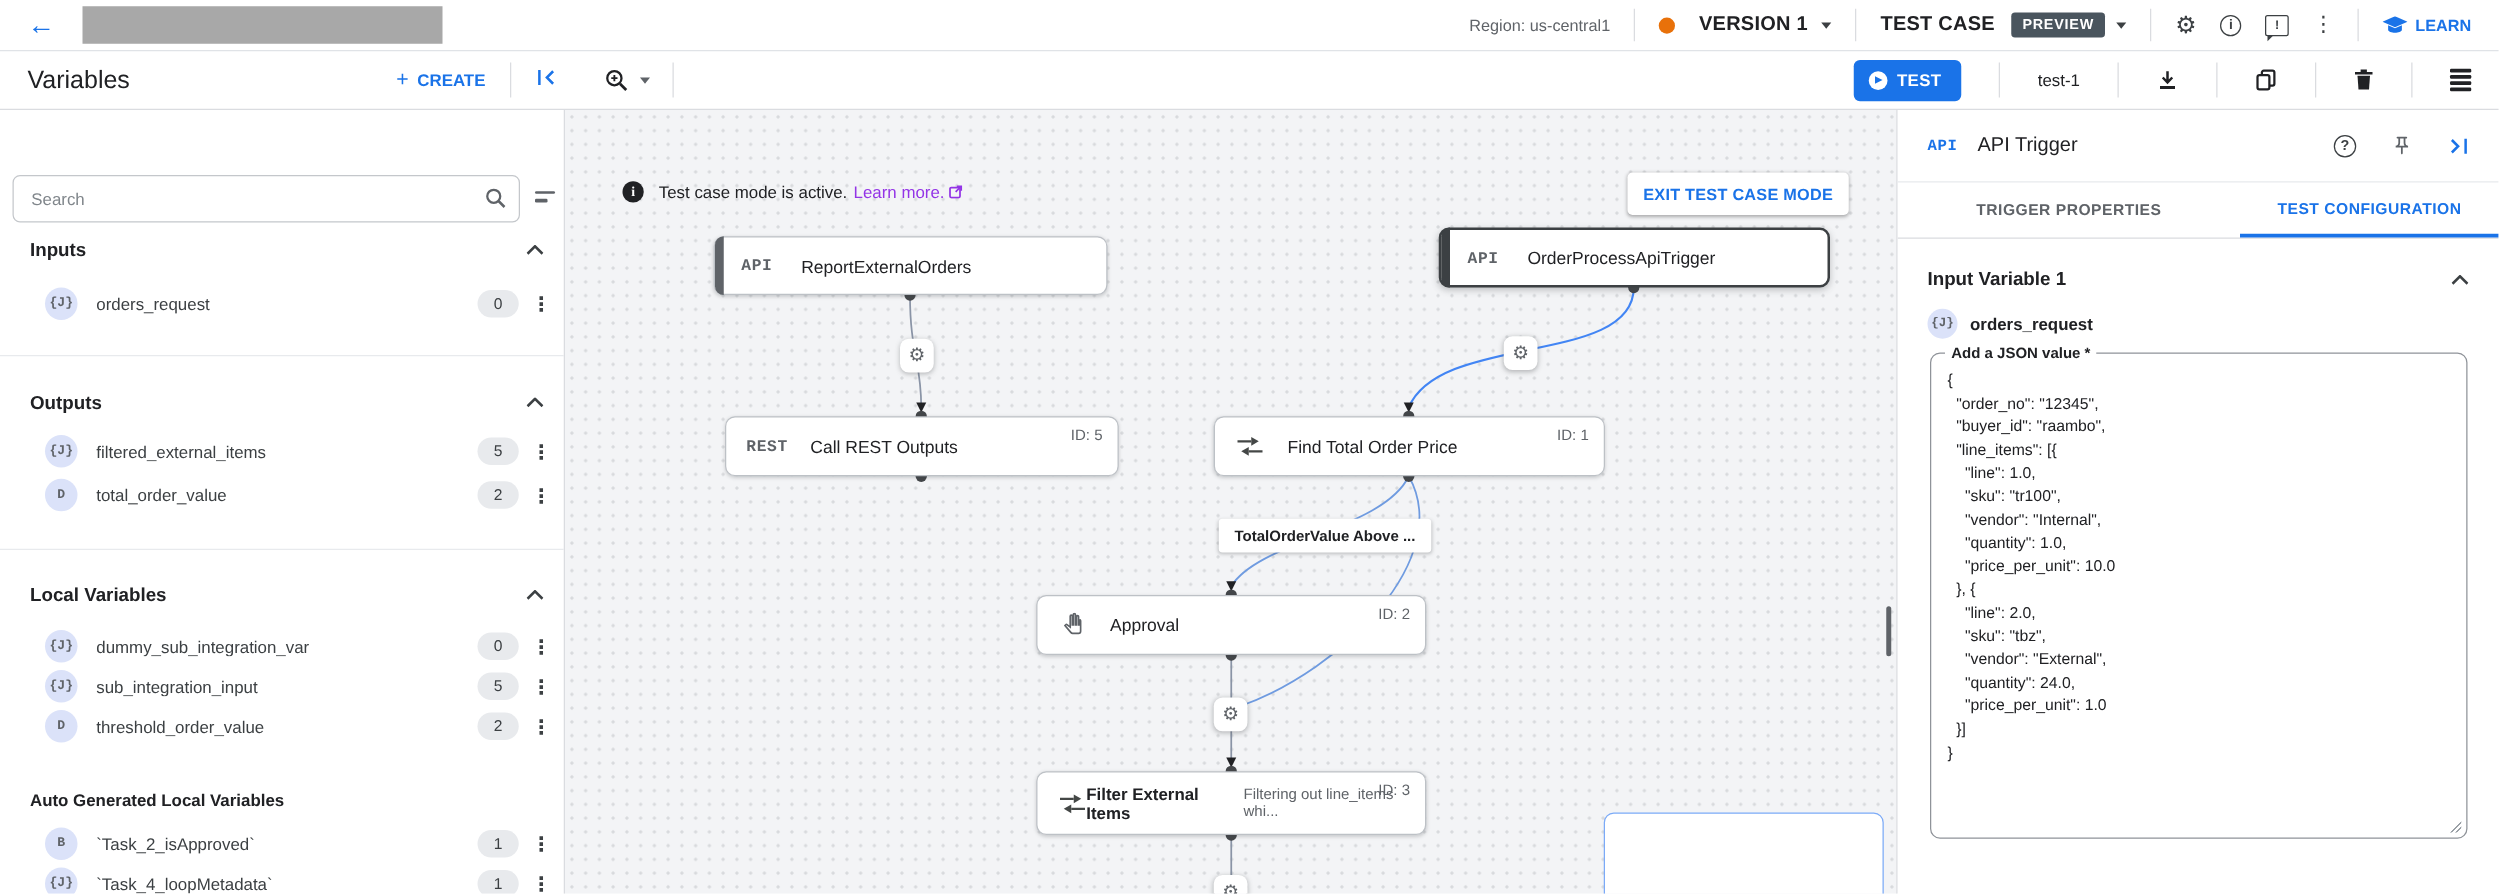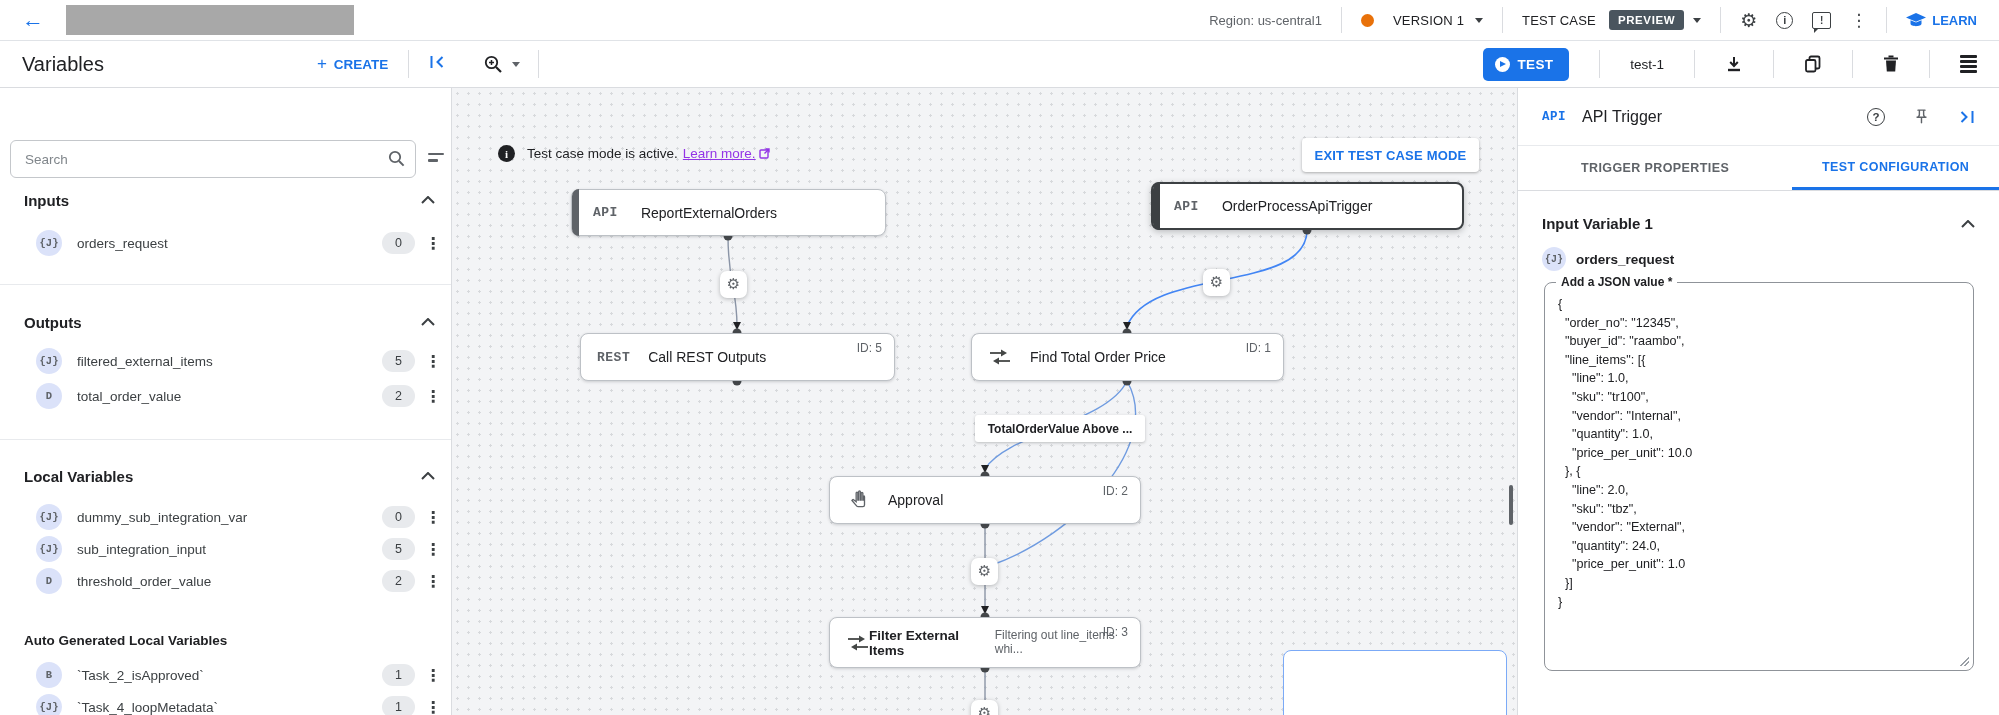--- a/index.html
+++ b/index.html
@@ -9,21 +9,21 @@
   .vd{width:1px;background:#dadce0;align-self:center}
 
   
   #topbar{position:absolute;left:0;top:0;width:1999px;height:41px;box-sizing:border-box;
           border-bottom:1px solid #e0e3e7;display:flex;align-items:center;justify-content:space-between;padding:0 22px}
   .back{color:#1a73e8;font-size:22px;font-weight:bold;cursor:pointer;line-height:1}
   .redacted{width:288px;height:30px;background:#a8a8a8;margin-left:22px}
   .tb-right{display:flex;align-items:center;gap:19px;font-size:13px}
   .muted{color:#5f6368}
   .vdot{width:13px;height:13px;border-radius:50%;background:#e8710a}
-  .bold13{font-weight:normal;font-size:13px;color:#202124;letter-spacing:.2px}
+  .bold13{font-weight:bold;font-size:16px;color:#202124;letter-spacing:.2px}
   .caret{width:0;height:0;border-left:4.5px solid transparent;border-right:4.5px solid transparent;border-top:5px solid #3c4043;display:inline-block}
   .badge-preview{background:#4a555e;color:#fff;font-size:11.5px;font-weight:bold;letter-spacing:.6px;
                  padding:4px 9px;border-radius:3px}
   .tico{font-size:19px;color:#3c4043;line-height:1;font-family:"DejaVu Sans",sans-serif;cursor:pointer}
   .circ-ico{width:17px;height:17px;border:1.7px solid #3c4043;border-radius:50%;display:flex;align-items:center;justify-content:center;
             font-size:11px;font-weight:bold;color:#3c4043;box-sizing:border-box;cursor:pointer}
   .fb-ico{width:17px;height:15px;border:1.8px solid #3c4043;border-radius:2px;display:flex;align-items:center;justify-content:center;
           font-size:10px;font-weight:bold;color:#3c4043;position:relative;cursor:pointer}
   .fb-ico:after{content:"";position:absolute;left:1px;bottom:-5px;border-left:5px solid #3c4043;border-bottom:5px solid transparent}
   .learn{color:#1a73e8;font-weight:bold;font-size:13px;display:flex;align-items:center;gap:6px;cursor:pointer}
@@ -84,21 +84,21 @@
   .nbadge{font-family:"Liberation Mono","DejaVu Sans Mono",monospace;font-weight:bold;font-size:13px;color:#5f6368;
           letter-spacing:.5px;margin-left:21px}
   .ntitle{font-size:14px;color:#202124;margin-left:23px;white-space:nowrap}
   .nicon{margin-left:17px;flex:none;display:flex}
   .ntcol{display:flex;flex-direction:row;gap:2px}
   .ntcol .t1{font-size:13.5px;font-weight:bold;color:#202124}
   .ntcol .t2{font-size:12px;color:#5f6368}
   .banner-info{position:absolute;left:46px;top:57px;width:17px;height:17px;border-radius:50%;background:#202124;color:#fff;
                font-size:11px;font-weight:bold;display:flex;align-items:center;justify-content:center;z-index:4;font-family:"Liberation Serif",serif}
   .banner-text{position:absolute;left:75px;top:58px;font-size:13.5px;color:#202124;z-index:4;white-space:nowrap}
-  .banner-link{color:#9334e6;text-decoration:underline;cursor:pointer;margin-left:5px}
+  .banner-link{color:#9334e6;cursor:pointer;margin-left:5px}
   .ext-ico{display:inline-block;margin-left:3px;vertical-align:-1px}
   .exit-btn{position:absolute;left:850px;top:50px;width:177px;height:34px;background:#fff;border:none;border-radius:4px;z-index:4;
             color:#1a73e8;font-weight:bold;font-size:13px;letter-spacing:.2px;box-shadow:0 1px 3px rgba(0,0,0,.3);cursor:pointer}
   .edgechip{position:absolute;left:523px;top:327px;width:170px;height:27px;background:#fff;border-radius:3px;z-index:3;
             box-shadow:0 1px 3px rgba(60,64,67,.3);display:flex;align-items:center;justify-content:center;
             font-size:12px;font-weight:bold;color:#202124;cursor:pointer;white-space:nowrap}
   .bluebox{position:absolute;left:831px;top:562px;width:222px;height:80px;background:#fff;border:1.5px solid #7baaf7;border-radius:8px;z-index:3}
   .cscroll{position:absolute;left:1057px;top:397px;width:4px;height:40px;background:#5f6368;border-radius:2px;z-index:5;cursor:pointer}
 
   

